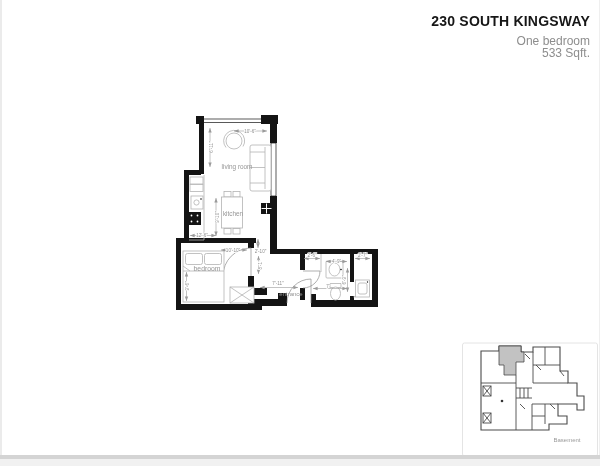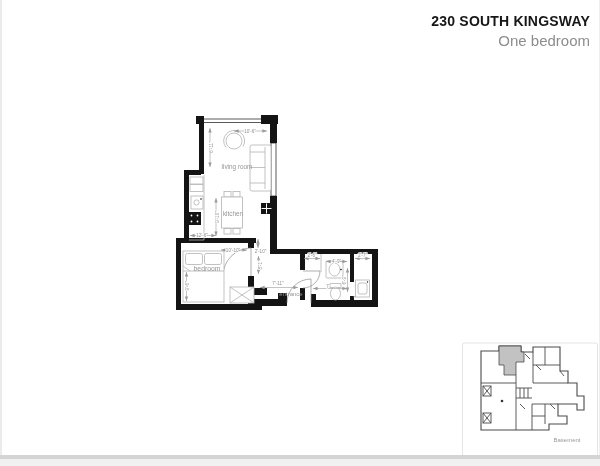--- a/index.html
+++ b/index.html
@@ -4,21 +4,21 @@
 <style>
   html,body{margin:0;padding:0;background:#fff;}
   .page{position:relative;width:600px;height:466px;background:#fff;overflow:hidden;
         font-family:"Liberation Sans",sans-serif;}
   .edge-left{position:absolute;left:0;top:0;width:2px;height:456px;background:#ebebeb;}
   .edge-right{position:absolute;right:0;top:0;width:1px;height:456px;background:#efefef;}
   .edge-bottom-dark{position:absolute;left:0;bottom:7px;width:100%;height:4px;background:#d4d4d4;}
   .edge-bottom-light{position:absolute;left:0;bottom:0;width:100%;height:7px;background:#f1f1f1;}
   .header{position:absolute;top:13px;right:10px;text-align:right;margin-left:29px;}
   .title{font-size:14px;font-weight:700;color:#161616;letter-spacing:.2px;margin-bottom:6px;}
-  .sub{font-size:15px;color:#8d8d8d;line-height:12px;}
+  .sub{font-size:12px;color:#8d8d8d;line-height:12px;}
   svg{position:absolute;left:0;top:0;}
   .wall{fill:#141414;}
   .win{fill:#ffffff;stroke:#141414;stroke-width:0.7;}
   .furn{fill:#ffffff;stroke:#b3b3b3;stroke-width:0.8;}
   .furn-dark{fill:#141414;}
   .furn-line{stroke:#b3b3b3;stroke-width:0.8;fill:none;}
   .door-arc{fill:none;stroke:#8c8c8c;stroke-width:0.7;}
   .dim-line{stroke:#9a9a9a;stroke-width:0.6;fill:none;}
   .dim-text{font-size:4.6px;fill:#8f8f8f;text-anchor:middle;
             paint-order:stroke;stroke:#fff;stroke-width:1.4px;
@@ -33,20 +33,21 @@
   .kp-frame{fill:#ffffff;stroke:#e4e4e4;stroke-width:1;}
 </style>
 </head>
 <body>
 
 <div class="page">
 
   <header class="header">
     <div class="title">230 SOUTH KINGSWAY</div>
     <div class="sub">One bedroom</div>
+    <div class="sub">533 Sqft.</div>
   </header>
 
   <svg viewBox="0 0 600 466" width="600" height="466">
     <defs>
       <marker id="da" markerWidth="7" markerHeight="7" refX="4.6" refY="2.5" orient="auto-start-reverse" markerUnits="userSpaceOnUse">
         <path d="M0,0.8 L4.6,2.5 L0,4.2 Z" fill="#9a9a9a"></path>
       </marker>
     </defs>
 
     <g>

